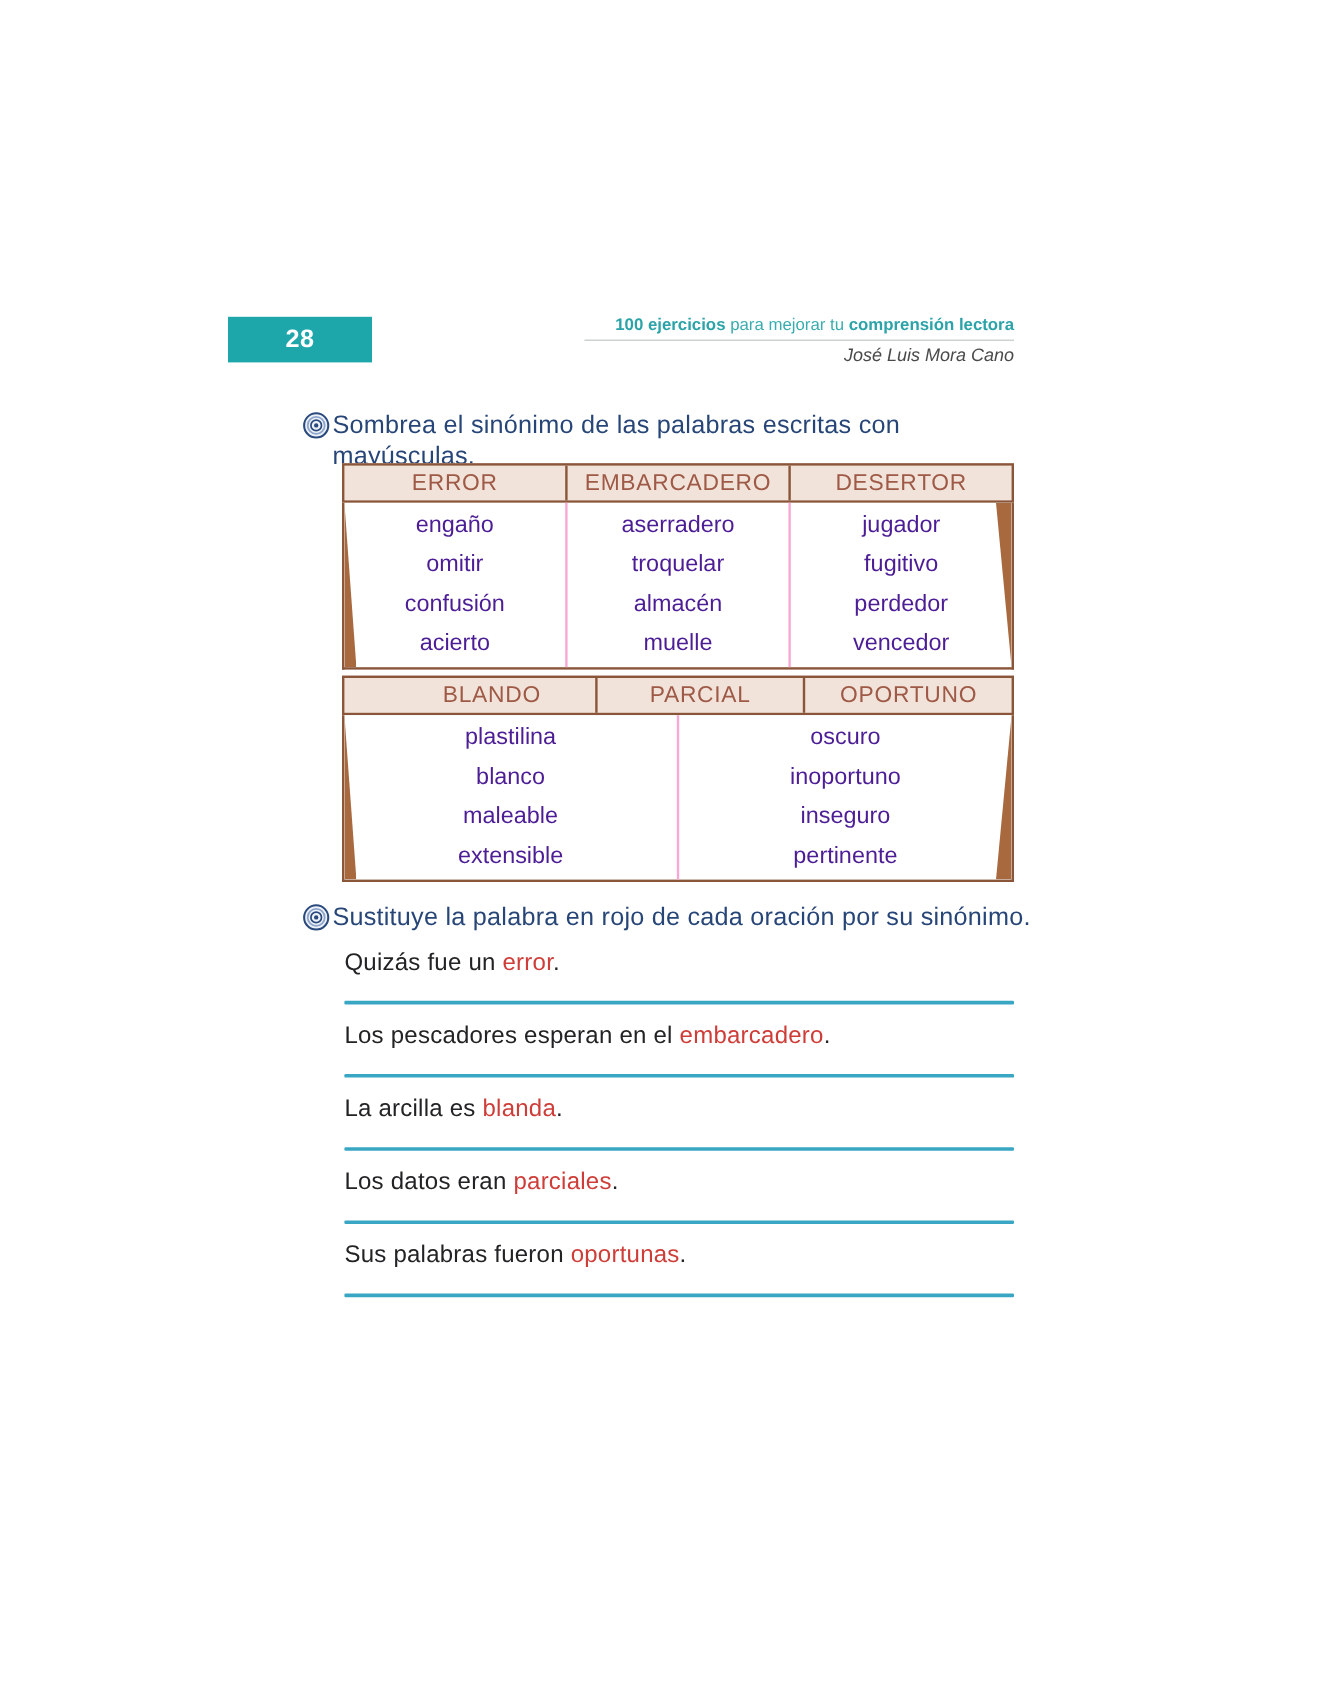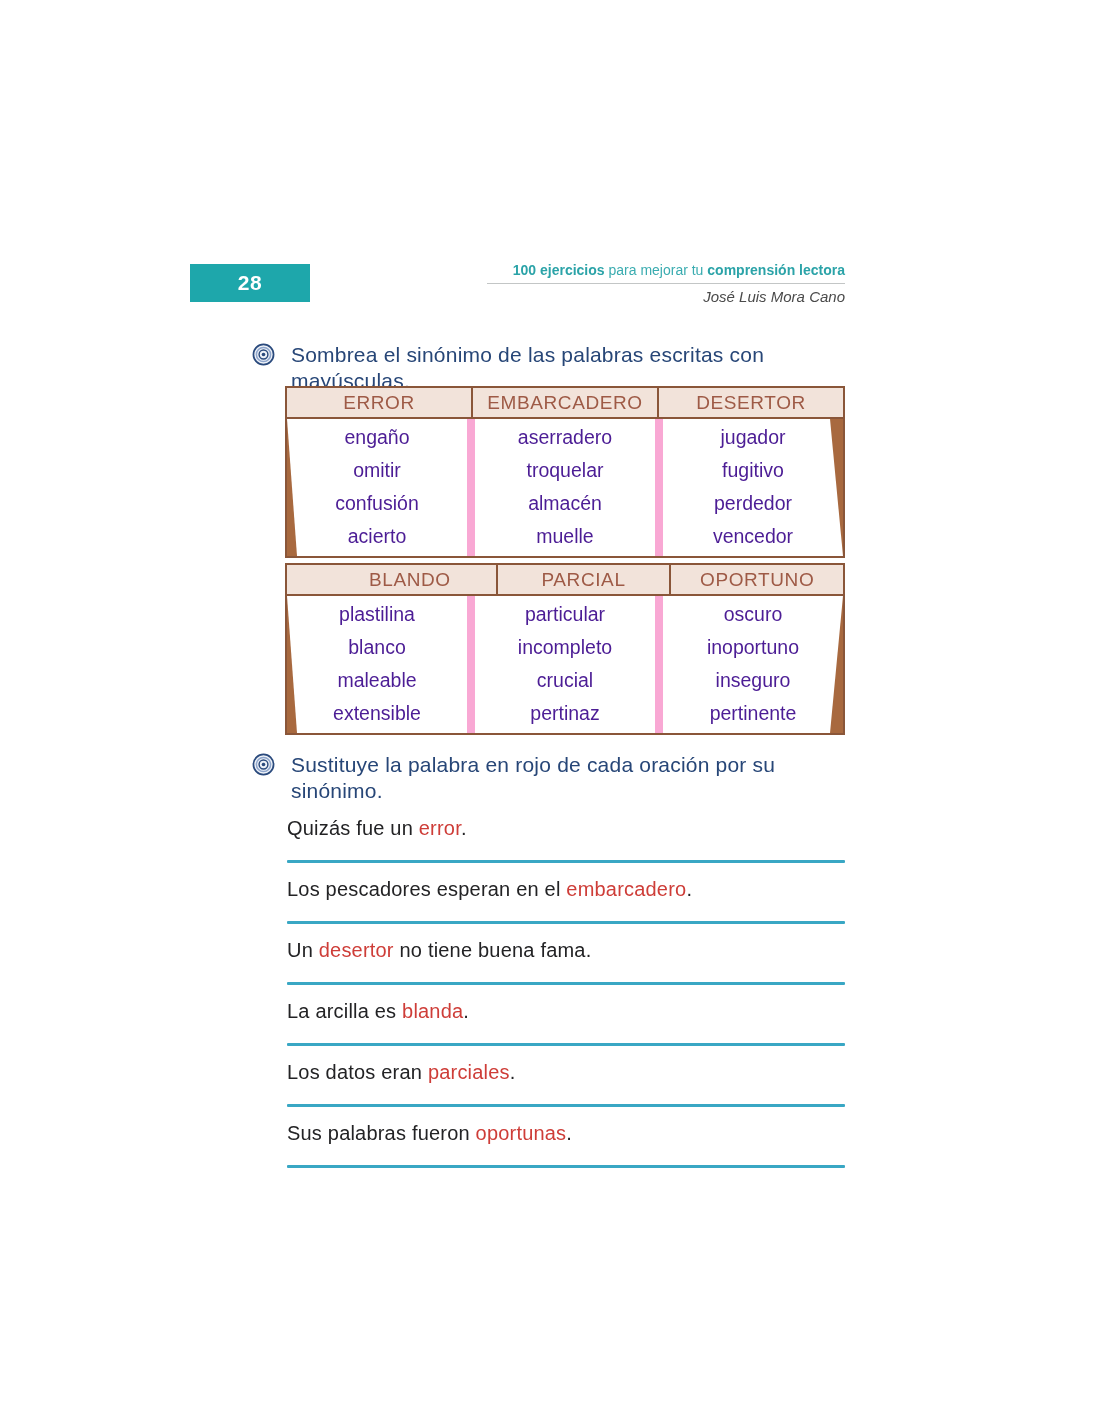--- a/index.html
+++ b/index.html
@@ -52,21 +52,21 @@
     text-align: right;
   }
 
   
   .instruction {
     position: absolute;
     left: 252px;
     width: 620px;
     display: flex;
     align-items: flex-start;
-    gap: 16px;
+    gap: 2px;
   }
   .instr-1 { top: 342px; }
   .icon { width: 23px; height: 23px; flex: 0 0 auto; margin-top: 1px; }
   .instr-text {
     font-size: 21px;
     color: #274677;
     line-height: 26px;
     letter-spacing: 0.2px;
   }
 
@@ -100,21 +100,21 @@
     border-top: none;
     background: #ffffff;
   }
   .col {
     flex: 1;
     position: relative;
     z-index: 1;
     text-align: center;
     padding: 2px 0 3px 0;
   }
-  .col + .col { border-left: 8px solid #f9a8d4; }
+  .col + .col { border-left: 2px solid #f9a8d4; }
   .word {
     font-size: 19.5px;
     line-height: 33px;
     color: #4c1d95;
   }
   .wedge {
     position: absolute;
     top: 0; bottom: 0;
     background: #a8693f;
     z-index: 0;
@@ -207,26 +207,20 @@
       <div class="thead-cell">OPORTUNO</div>
     </div>
     <div class="tbody">
       <div class="wedge left"></div>
       <div class="wedge right-bot"></div>
       <div class="col">
         <div class="word">plastilina</div>
         <div class="word">blanco</div>
         <div class="word">maleable</div>
         <div class="word">extensible</div>
-      </div>
-      <div class="col">
-        <div class="word">particular</div>
-        <div class="word">incompleto</div>
-        <div class="word">crucial</div>
-        <div class="word">pertinaz</div>
       </div>
       <div class="col">
         <div class="word">oscuro</div>
         <div class="word">inoportuno</div>
         <div class="word">inseguro</div>
         <div class="word">pertinente</div>
       </div>
     </div>
   </div>
 
@@ -246,24 +240,20 @@
     <div class="qa">
       <div class="sentence"><span>Quizás fue un </span><span class="red">error</span><span>.</span></div>
       <div class="ansline"></div>
     </div>
 
     <div class="qa">
       <div class="sentence"><span>Los pescadores esperan en el </span><span class="red">embarcadero</span><span>.</span></div>
       <div class="ansline"></div>
     </div>
 
-    <div class="qa">
-      <div class="sentence"><span>Un </span><span class="red">desertor</span><span> no tiene buena fama.</span></div>
-      <div class="ansline"></div>
-    </div>
 
     <div class="qa">
       <div class="sentence"><span>La arcilla es </span><span class="red">blanda</span><span>.</span></div>
       <div class="ansline"></div>
     </div>
 
     <div class="qa">
       <div class="sentence"><span>Los datos eran </span><span class="red">parciales</span><span>.</span></div>
       <div class="ansline"></div>
     </div>

